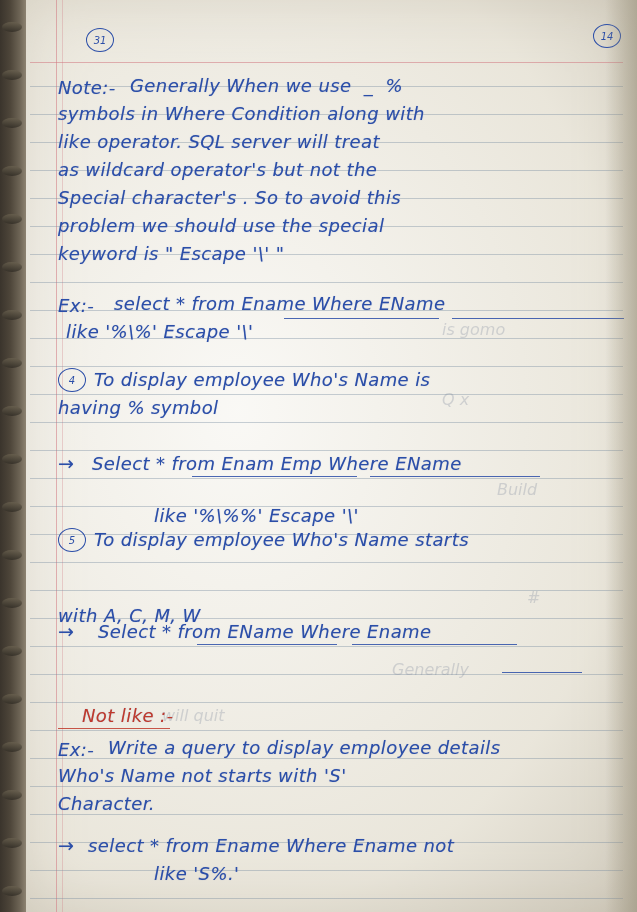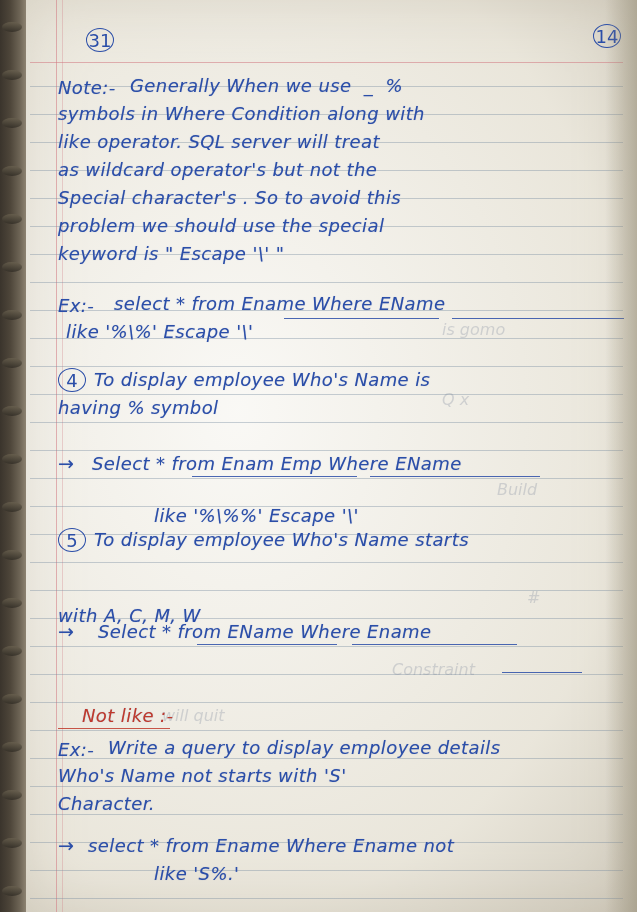--- a/index.html
+++ b/index.html
@@ -99,21 +99,22 @@
   }
   .ln { font-size: 18px; line-height: 20px; }
   .red { color: #c0392b; padding-left: 24px; }
   .circle-num {
     position: absolute;
     z-index: 3;
     width: 26px; height: 22px;
     border: 1.5px solid #2b4ea8;
     border-radius: 50%;
     color: #2b4ea8;
-    font-size: 18px;
+    font-size: 10px;
+    font-style: italic;
     display: flex;
     align-items: center;
     justify-content: center;
   }
   .underline {
     position: absolute;
     z-index: 3;
     height: 1.4px;
     background: #2b4ea8;
     opacity: .85;
@@ -191,21 +192,21 @@
       <div class="rule" style="top:814px"></div>
       <div class="rule" style="top:842px"></div>
       <div class="rule" style="top:870px"></div>
       <div class="rule" style="top:898px"></div>
     </div>
 
     <div class="ghost" style="left:420px; top:320px;">is gomo</div>
     <div class="ghost" style="left:420px; top:390px;">Q x</div>
     <div class="ghost" style="left:475px; top:480px;">Build</div>
     <div class="ghost" style="left:505px; top:588px;">#</div>
-    <div class="ghost" style="left:370px; top:660px;">Constraint</div>
+    <div class="ghost" style="left:370px; top:660px;">Generally</div>
     <div class="ghost" style="left:140px; top:706px;">will quit</div>
 
     <div class="circle-num" style="left:64px; top:28px;">31</div>
     <div class="circle-num" style="left:571px; top:24px;">14</div>
 
     <div class="ink ln" style="left:36px; top:78px;">Note:-</div>
     <div class="ink ln" style="left:36px; top:104px;">symbols in Where Condition along with</div>
     <div class="ink ln" style="left:108px; top:76px;">Generally When we use  _  %</div>
     <div class="ink ln" style="left:36px; top:132px;">like operator. SQL server will treat</div>
     <div class="ink ln" style="left:36px; top:160px;">as wildcard operator's but not the</div>

